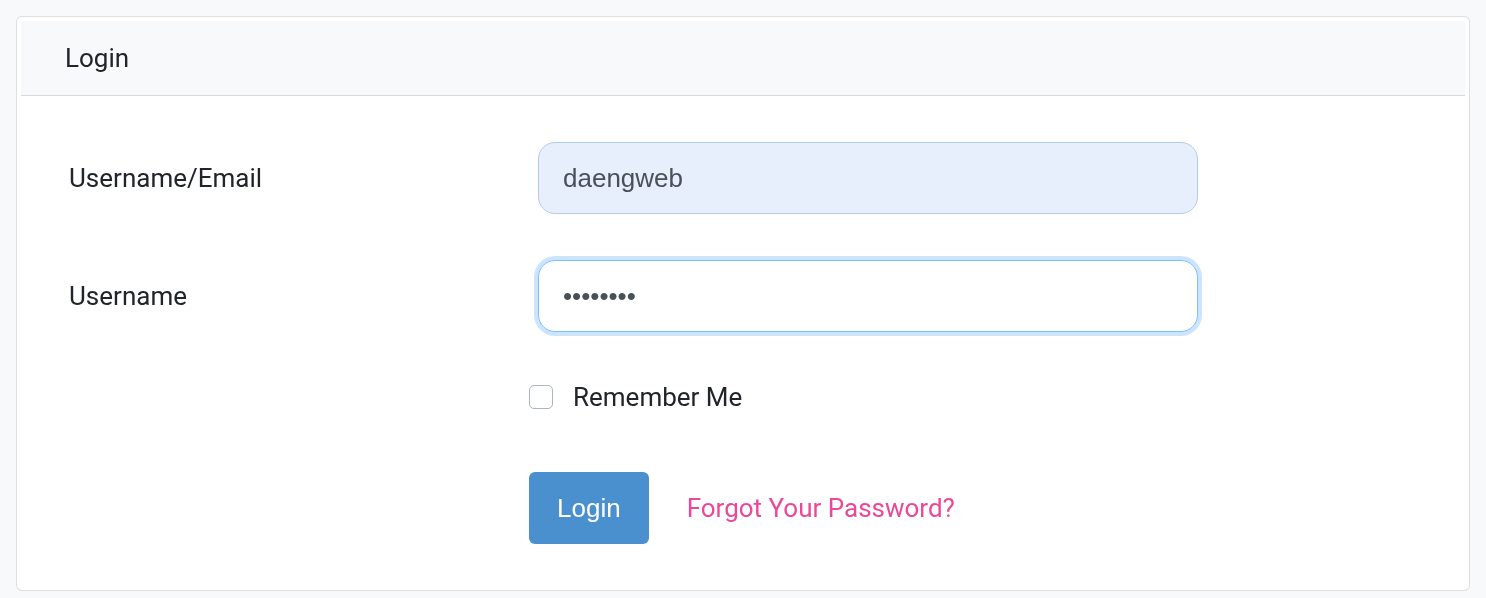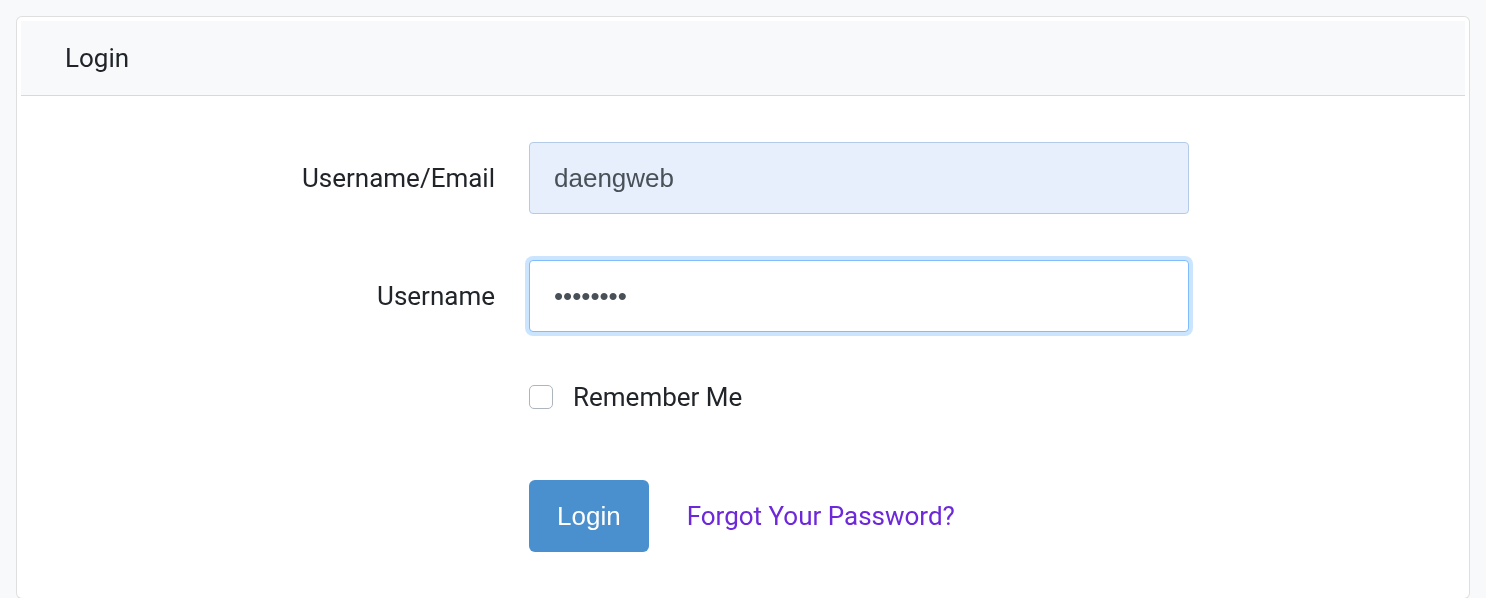--- a/index.html
+++ b/index.html
@@ -34,39 +34,40 @@
     .form-row {
       display: flex;
       align-items: center;
       margin-bottom: 30px;
     }
     .form-row:last-child {
       margin-bottom: 0;
     }
     .form-label {
       width: 460px;
-      text-align: right;
+      text-align: left;
       padding-right: 30px;
       font-size: 26px;
       color: #212529;
       flex-shrink: 0;
     }
     .form-control-wrap {
       flex: 0 0 660px;
     }
     .form-control {
       width: 660px;
       height: 72px;
       padding: 12px 24px;
       font-size: 26px;
       color: #495057;
       background-color: #fff;
       border: 1px solid #ced4da;
-      border-radius: 4px;
+      border-radius: 17px;
       outline: none;
+      margin-left: 9px;
     }
     .form-control.autofill {
       background-color: #e7effd;
       border-color: #b3cbe6;
     }
     .form-control.focused {
       border-color: #80bdff;
       box-shadow: 0 0 0 4px rgba(128,189,255,0.4);
       background-color: #fff;
     }
@@ -105,21 +106,21 @@
       background-color: #4a8fce;
       color: #fff;
       border: none;
       border-radius: 6px;
       padding: 18px 28px;
       font-size: 26px;
       cursor: pointer;
       line-height: 1.4;
     }
     .link {
-      color: #6d28d9;
+      color: #ec4899;
       font-size: 26px;
       text-decoration: none;
       cursor: pointer;
     }
   </style>
 </head>
 <body>
 
 <div class="card">
   <div class="card-header">
@@ -134,21 +135,21 @@
       </div>
     </div>
 
     <div class="form-row">
       <label class="form-label">Username</label>
       <div class="form-control-wrap">
         <input type="password" class="form-control focused" value="12345678" style="">
       </div>
     </div>
 
-    <div class="form-row" style="margin-bottom:8px;">
+    <div class="form-row" style="margin-bottom:0;">
       <div class="offset-col"></div>
       <div class="checkbox-wrap">
         <input type="checkbox" class="checkbox-input" style="">
         <label class="checkbox-label">Remember Me</label>
       </div>
     </div>
 
     <div class="form-row" style="margin-bottom:0;">
       <div class="offset-col"></div>
       <div class="action-row">

